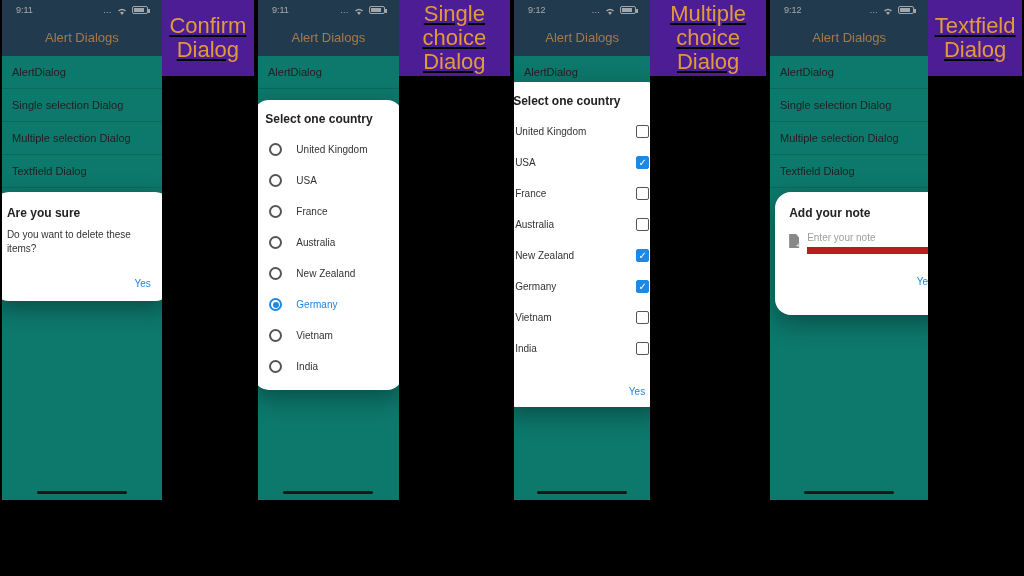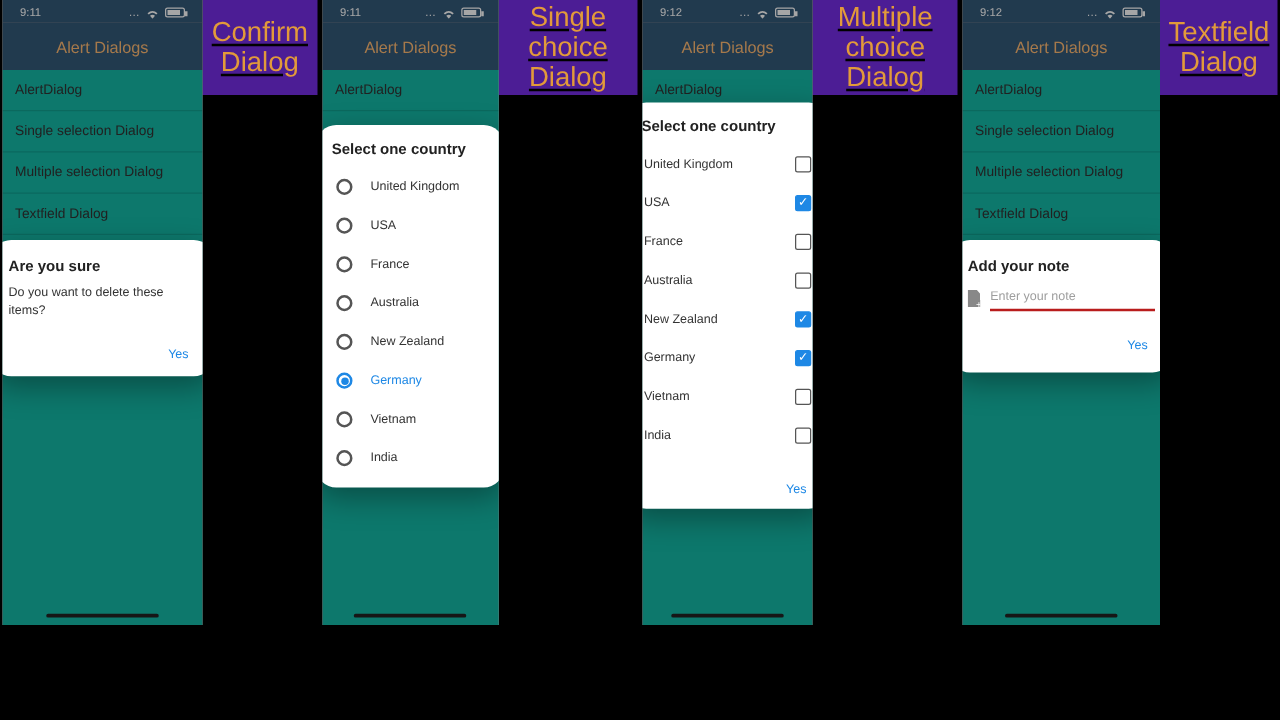--- a/index.html
+++ b/index.html
@@ -76,26 +76,26 @@
 
   .d-multi { top: 82px; width: 162px; padding: 12px 12px 6px 12px; }
   .chk-row {
     display: flex; align-items: center; justify-content: space-between;
     padding: 9px 2px; font-size: 10px; color: #333;
   }
   .chk { width: 13px; height: 13px; border: 1.5px solid #555; border-radius: 2px; display:flex; align-items:center; justify-content:center; }
   .chk.on { background: #1e88e5; border-color: #1e88e5; }
   .chk.on::after { content:'✓'; color:#fff; font-size:10px; line-height:1; }
 
-  .d-text { top: 192px; width: 178px; padding: 14px 14px 12px 14px; }
+  .d-text { top: 192px; width: 178px; padding: 14px 14px 24px 14px; margin-left: 15px; }
   .input-row { display: flex; align-items: center; gap: 8px; margin-top: 8px; }
   .note-icon { width: 12px; height: 14px; background:#888; clip-path: polygon(0 0, 70% 0, 100% 25%, 100% 100%, 0 100%); position:relative; }
   .note-icon::after { content:'+'; position:absolute; bottom:-2px; right:-3px; background:#888; color:#fff; font-size:8px; width:8px; height:8px; line-height:8px; text-align:center; border-radius:2px; }
   .text-input {
-    flex:1; border: none; border-bottom: 2px solid #b91c1c; font-size: 10px;
+    flex:1; border: none; border-bottom: 7px solid #b91c1c; font-size: 10px;
     padding: 4px 0; color:#444; outline:none; background:transparent;
   }
   .text-input::placeholder { color:#9e9e9e; }
 
   .wifi, .batt, .sig { display:inline-block; }
   .batt { width:16px; height:8px; border:1px solid #fff; border-radius:2px; position:relative; }
   .batt::after { content:''; position:absolute; right:-3px; top:2px; width:2px; height:4px; background:#fff; }
   .batt::before { content:''; position:absolute; left:1px; top:1px; bottom:1px; width:70%; background:#fff; }
 
   

